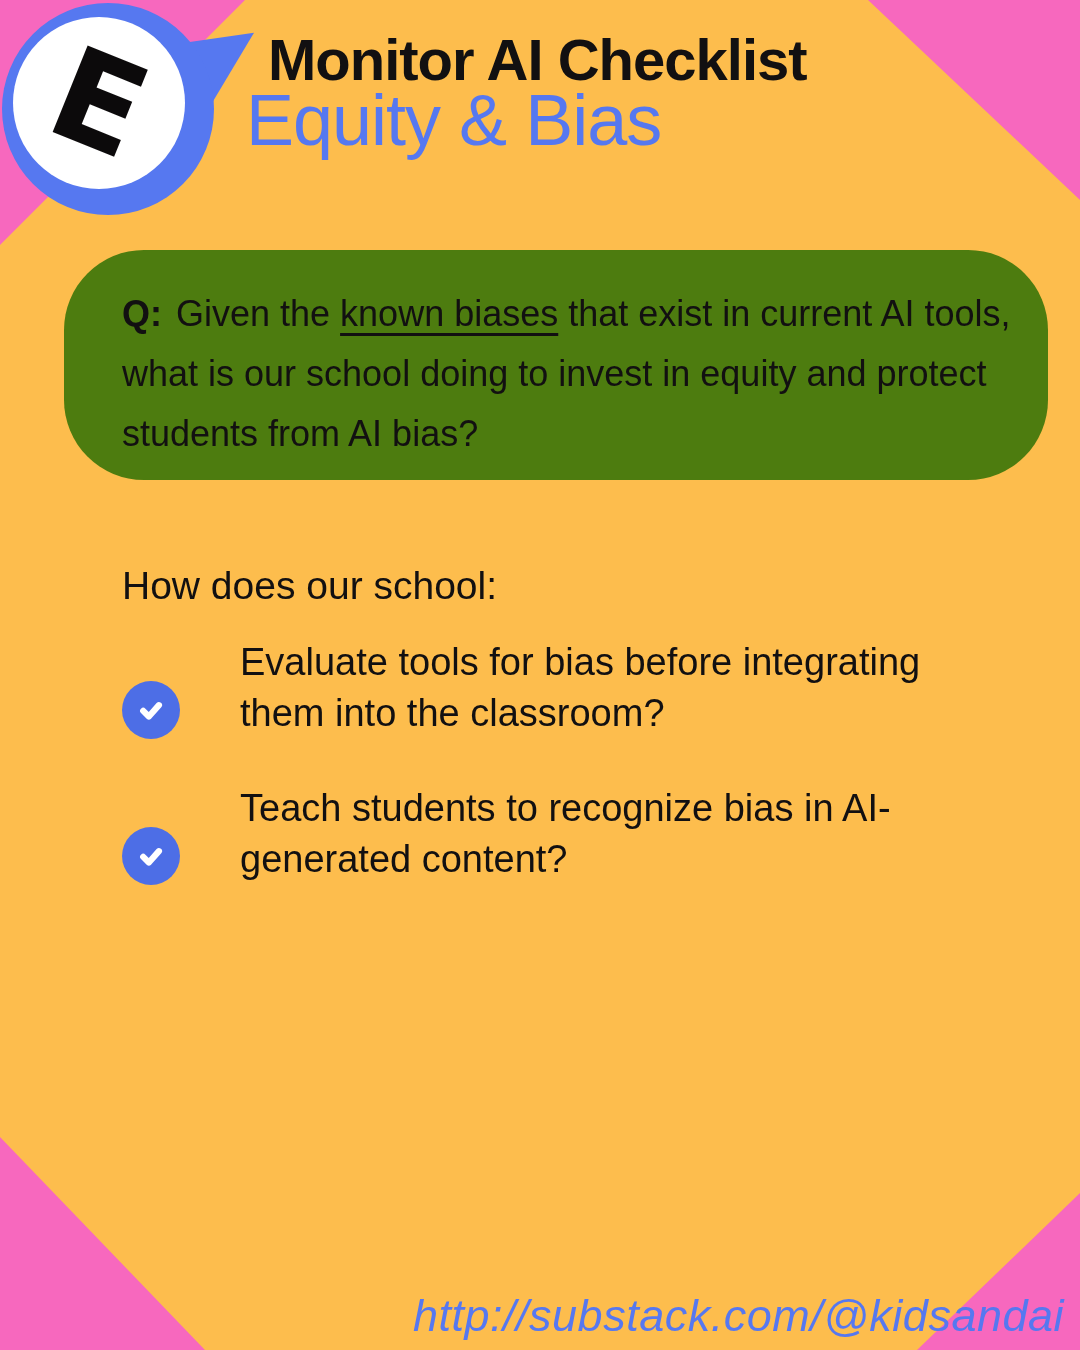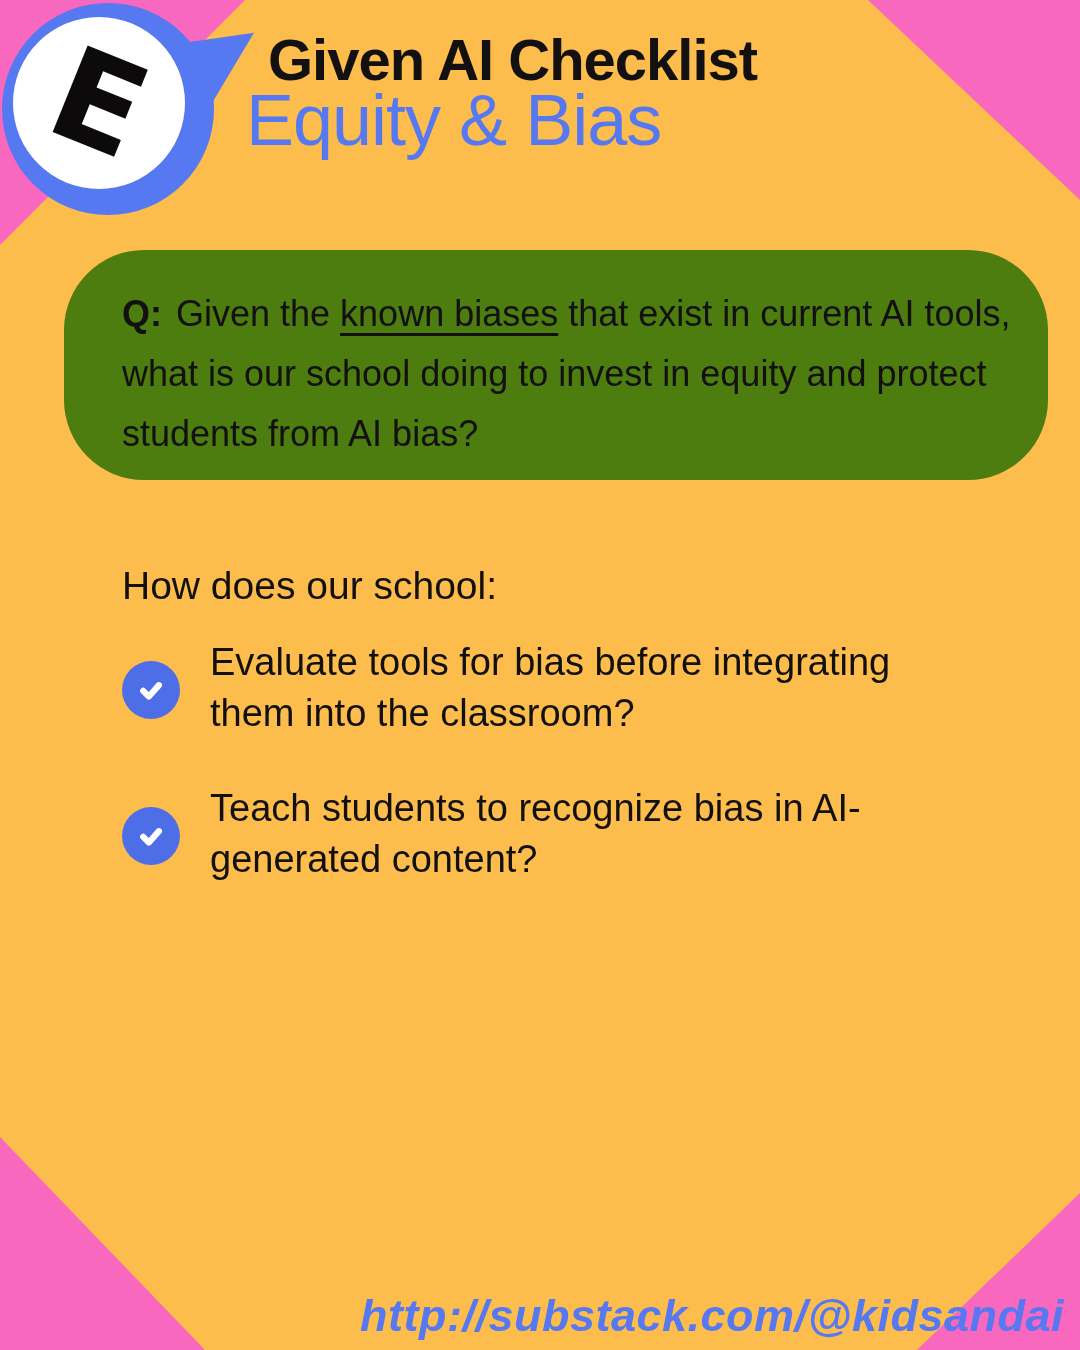--- a/index.html
+++ b/index.html
@@ -36,47 +36,47 @@
   .subtitle{position:absolute;left:246px;top:83px;font-size:72px;font-weight:400;letter-spacing:-1px;
     color:var(--blue);line-height:1.05;}
   
   .qbox{position:absolute;left:64px;top:250px;width:984px;height:230px;background:#4d7c0f;border-radius:80px;
     box-sizing:border-box;padding:34px 28px 0 58px;}
   .qtext{font-size:36px;line-height:60px;color:var(--ink);max-width:952px;}
   .qlabel{font-weight:bold;margin-right:14px;}
   .qunderline{text-decoration:underline;text-decoration-thickness:3px;text-underline-offset:7px;}
   
   .intro{position:absolute;left:122px;top:564px;font-size:39px;color:var(--ink);}
-  .check-item{position:absolute;left:122px;display:flex;align-items:center;width:880px;}
+  .check-item{position:absolute;left:122px;display:flex;align-items:flex-end;width:880px;gap:30px;}
   .check-circle{flex:0 0 auto;width:58px;height:58px;border-radius:50%;background:var(--check-blue);
     display:flex;align-items:center;justify-content:center;margin-top:3px;}
   .check-circle svg{width:34px;height:34px;display:block;}
   .item-text{margin-left:30px;font-size:38px;line-height:51px;color:var(--ink);white-space:pre-line;}
   #item-1{top:637px;}
   #item-2{top:783px;}
   #item-3{top:928px;}
   
-  .footer-link{position:absolute;right:16px;top:1290px;font-size:45px;font-weight:bold;font-style:italic;
+  .footer-link{position:absolute;right:16px;top:1290px;font-size:45px;font-weight:normal;font-style:italic;
     color:var(--blue);letter-spacing:0.5px;text-decoration:none;text-align:center;}
 </style>
 </head>
 <body>
 
 <div class="canvas">
 
   <div class="diamond"></div>
 
   <div class="bubble-tail"></div>
   <div class="bubble">
     <div class="bubble-inner">
       <div class="badge-letter">E</div>
     </div>
   </div>
 
-  <div class="title">Given AI Checklist</div>
+  <div class="title">Monitor AI Checklist</div>
   <div class="subtitle">Equity &amp; Bias</div>
 
   <div class="qbox">
     <div class="qtext">
       <span class="qlabel">Q:</span><span>Given the </span><span class="qunderline">known biases</span><span> that exist in current AI tools, what is our school doing to invest in equity and protect students from AI bias?</span>
     </div>
   </div>
 
   <div class="intro">How does our school:</div>
 

